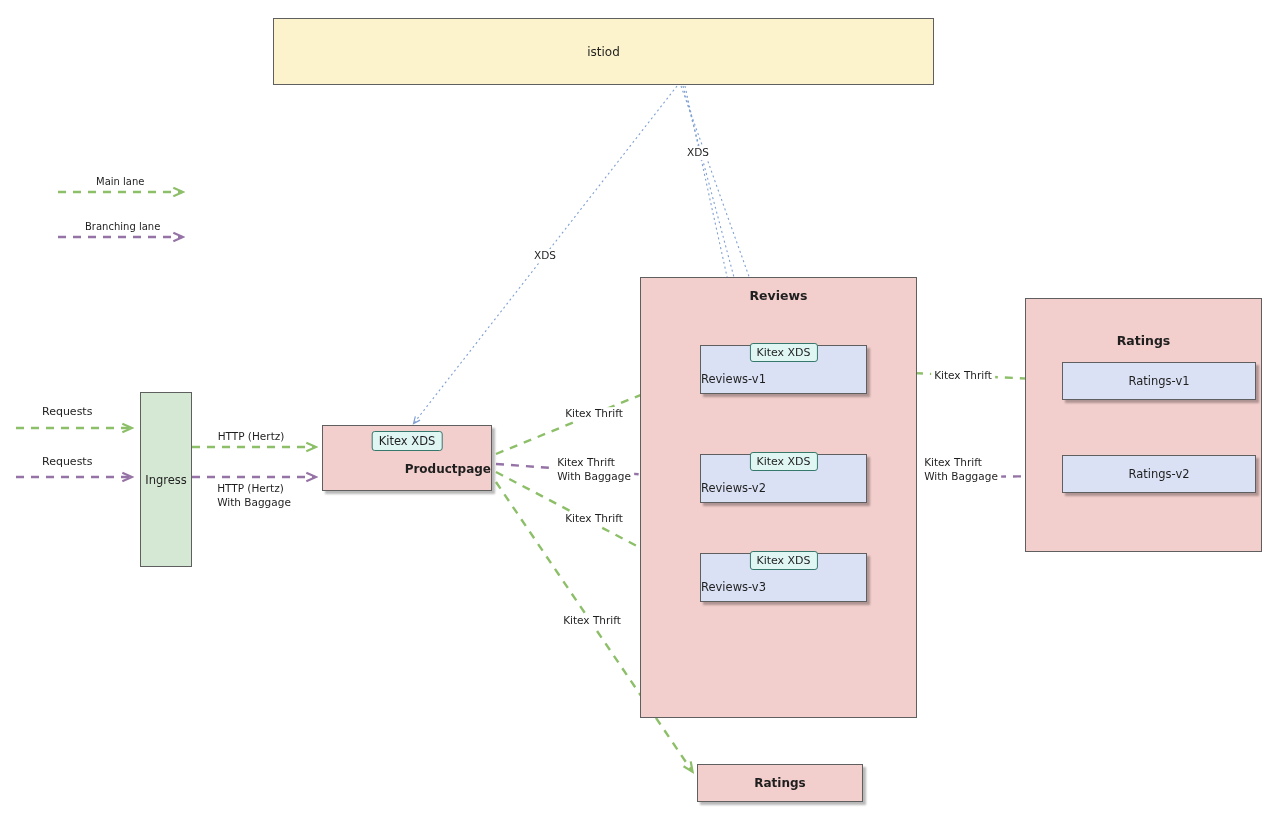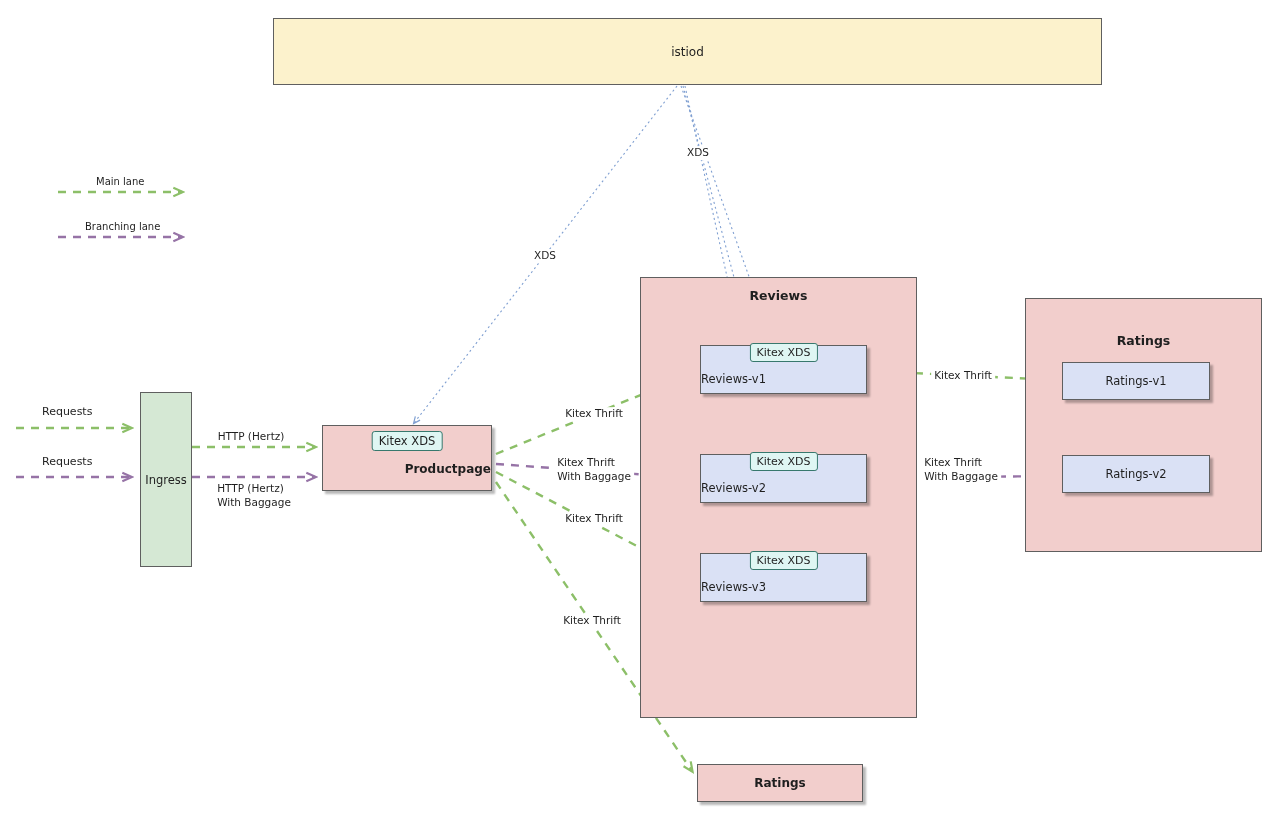--- a/index.html
+++ b/index.html
@@ -4,21 +4,21 @@
 <style>
   * { margin:0; padding:0; box-sizing:border-box; }
   html,body { background:#ffffff; font-family:"DejaVu Sans", sans-serif; color:#1f1f1f; }
   .canvas { position:relative; width:1280px; height:824px; background:#fff; overflow:hidden; }
   svg.edges { position:absolute; left:0; top:0; width:1280px; height:824px; pointer-events:none; }
 
   .box { position:absolute; border:1px solid #5f5f5f; }
   .shadow { box-shadow:3px 3px 2px rgba(0,0,0,0.28); }
   .flexc { display:flex; align-items:center; justify-content:center; }
 
-  .istiod { left:273px; top:18px; width:829px; height:67px; background:#fcf2cc; font-size:12px; }
+  .istiod { left:273px; top:18px; width:661px; height:67px; background:#fcf2cc; font-size:12px; }
   .ingress { left:140px; top:392px; width:52px; height:175px; background:#d5e8d4; font-size:11.5px; }
 
   .productpage { left:322px; top:425px; width:170px; height:66px; background:#f2cecc; }
   .pp-label { position:absolute; left:0; right:0; top:36px; text-align:right; font-weight:bold; font-size:12px; }
 
   .badge { position:absolute; left:50%; transform:translateX(-50%);
            background:#dff6f3; border:1px solid #37786d; border-radius:3px;
            font-size:11px; padding:2px 6px; white-space:nowrap; z-index:3; }
   .badge.pp { top:5px; font-size:11.5px; }
   .badge.ver { top:-3px; }
@@ -26,21 +26,21 @@
   .reviews-box { left:640px; top:277px; width:277px; height:441px; background:#f2cecc; }
   .ratings-box { left:1025px; top:298px; width:237px; height:254px; background:#f2cecc; }
   .group-title { position:absolute; left:0; right:0; text-align:center; font-weight:bold; font-size:12.5px; }
   .reviews-box .group-title { top:10px; }
   .ratings-box .group-title { top:34px; }
 
   .version { background:#dae1f5; }
   .rv { left:700px; width:167px; height:49px; }
   .rv1 { top:345px; } .rv2 { top:454px; } .rv3 { top:553px; }
   .rv .v-label { position:absolute; left:0; right:0; bottom:7px; text-align:left; font-size:11.5px; }
-  .rat { left:1062px; width:148px; height:38px; font-size:11.5px; }
+  .rat { left:1062px; width:194px; height:38px; font-size:11.5px; }
   .rat1 { top:362px; } .rat2 { top:455px; }
 
   .details { left:697px; top:764px; width:166px; height:38px; background:#f2cecc; font-weight:bold; font-size:12px; }
 
   .edge-label { position:absolute; transform:translate(-50%,-50%); font-size:10.5px;
                 line-height:1.3; white-space:pre-line;
                 background:#fff; padding:0 3px; z-index:2; }
   .plain-label { position:absolute; font-size:10.5px; white-space:nowrap; z-index:2; }
 </style>
 </head>

